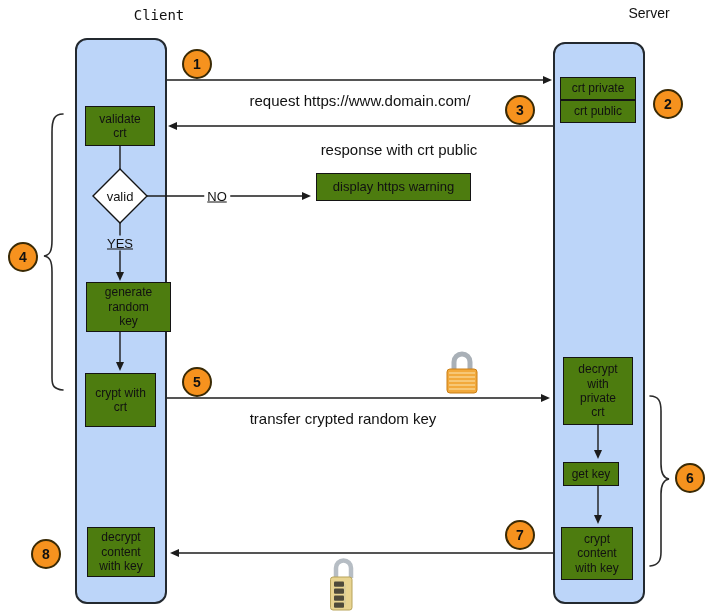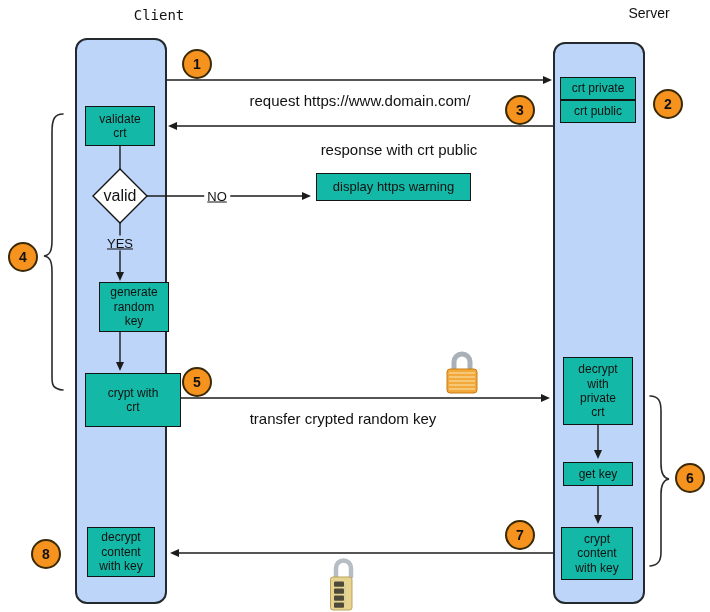--- a/index.html
+++ b/index.html
@@ -10,21 +10,21 @@
   .lane{
     position:absolute;width:92px;background:#bcd5f9;
     border:2px solid #23292f;border-radius:12px;box-sizing:border-box;z-index:1;
   }
   .lane.client{left:75px;top:38px;height:566px;}
   .lane.server{left:553px;top:42px;height:562px;}
   .layer{position:absolute;left:0;top:0;z-index:2;}
   .title{position:absolute;transform:translateX(-50%);font-size:14px;z-index:3;white-space:nowrap;margin-left:45px;}
   .mono{font-family:"DejaVu Sans Mono",monospace;}
   .node{
-    position:absolute;background:#14b8a6;border:1.4px solid #141414;box-sizing:border-box;
+    position:absolute;background:#4d7c0f;border:1.4px solid #141414;box-sizing:border-box;
     display:flex;align-items:center;justify-content:center;text-align:center;
     font-size:12px;line-height:1.2;white-space:pre-line;z-index:3;
   }
   .node.wide{font-size:13px;}
   .msg{
     position:absolute;transform:translateX(-50%);white-space:nowrap;
     font-size:15px;z-index:3;margin-top:39px;
   }
   .step{
     position:absolute;width:30px;height:30px;border-radius:50%;
@@ -32,21 +32,21 @@
     display:flex;align-items:center;justify-content:center;
     font-size:14px;font-weight:600;z-index:4;
   }
   .branch-label{
     position:absolute;transform:translate(-50%,-50%);font-size:13px;z-index:3;
     padding:0 3px;white-space:nowrap;text-decoration:underline;
   }
   .on-lane{background:#bcd5f9;}
   .on-white{background:#fff;}
   .diamond-label{
-    position:absolute;transform:translate(-50%,-50%);font-size:16px;z-index:3;white-space:nowrap;
+    position:absolute;transform:translate(-50%,-50%);font-size:13px;z-index:3;white-space:nowrap;
   }
 </style>
 </head>
 <body>
 
 <div class="canvas">
 
   <div class="lane client"></div>
   <div class="lane server"></div>
 
@@ -104,36 +104,36 @@
 
   <div class="title mono" style="left:114px;top:7px">Client</div>
   <div class="title" style="left:604px;top:5px">Server</div>
 
   <div class="node" style="left:85px;top:106px;width:70px;height:40px">validate
 crt</div>
   <div class="diamond-label" style="left:120px;top:196px">valid</div>
   <div class="branch-label on-lane" style="left:120px;top:243px">YES</div>
   <div class="branch-label on-white" style="left:217px;top:196px">NO</div>
   <div class="node wide" style="left:316px;top:173px;width:155px;height:28px">display https warning</div>
-  <div class="node" style="left:99px;top:282px;width:70px;height:50px">generate
+  <div class="node" style="left:86px;top:282px;width:85px;height:50px">generate
 random
 key</div>
-  <div class="node" style="left:85px;top:373px;width:96px;height:54px">crypt with
+  <div class="node" style="left:85px;top:373px;width:71px;height:54px">crypt with
 crt</div>
   <div class="node" style="left:87px;top:527px;width:68px;height:50px">decrypt
 content
 with key</div>
 
   <div class="node" style="left:560px;top:77px;width:76px;height:23px">crt private</div>
   <div class="node" style="left:560px;top:100px;width:76px;height:23px">crt public</div>
   <div class="node" style="left:563px;top:357px;width:70px;height:68px">decrypt
 with
 private
 crt</div>
-  <div class="node" style="left:563px;top:462px;width:70px;height:24px">get key</div>
+  <div class="node" style="left:563px;top:462px;width:56px;height:24px">get key</div>
   <div class="node" style="left:561px;top:527px;width:72px;height:53px">crypt
 content
 with key</div>
 
   <div class="msg" style="left:360px;top:53px">request https://www.domain.com/</div>
   <div class="msg" style="left:399px;top:102px">response with crt public</div>
   <div class="msg" style="left:343px;top:371px">transfer crypted random key</div>
 
   <div class="step" style="left:182px;top:49px">1</div>
   <div class="step" style="left:653px;top:89px">2</div>

